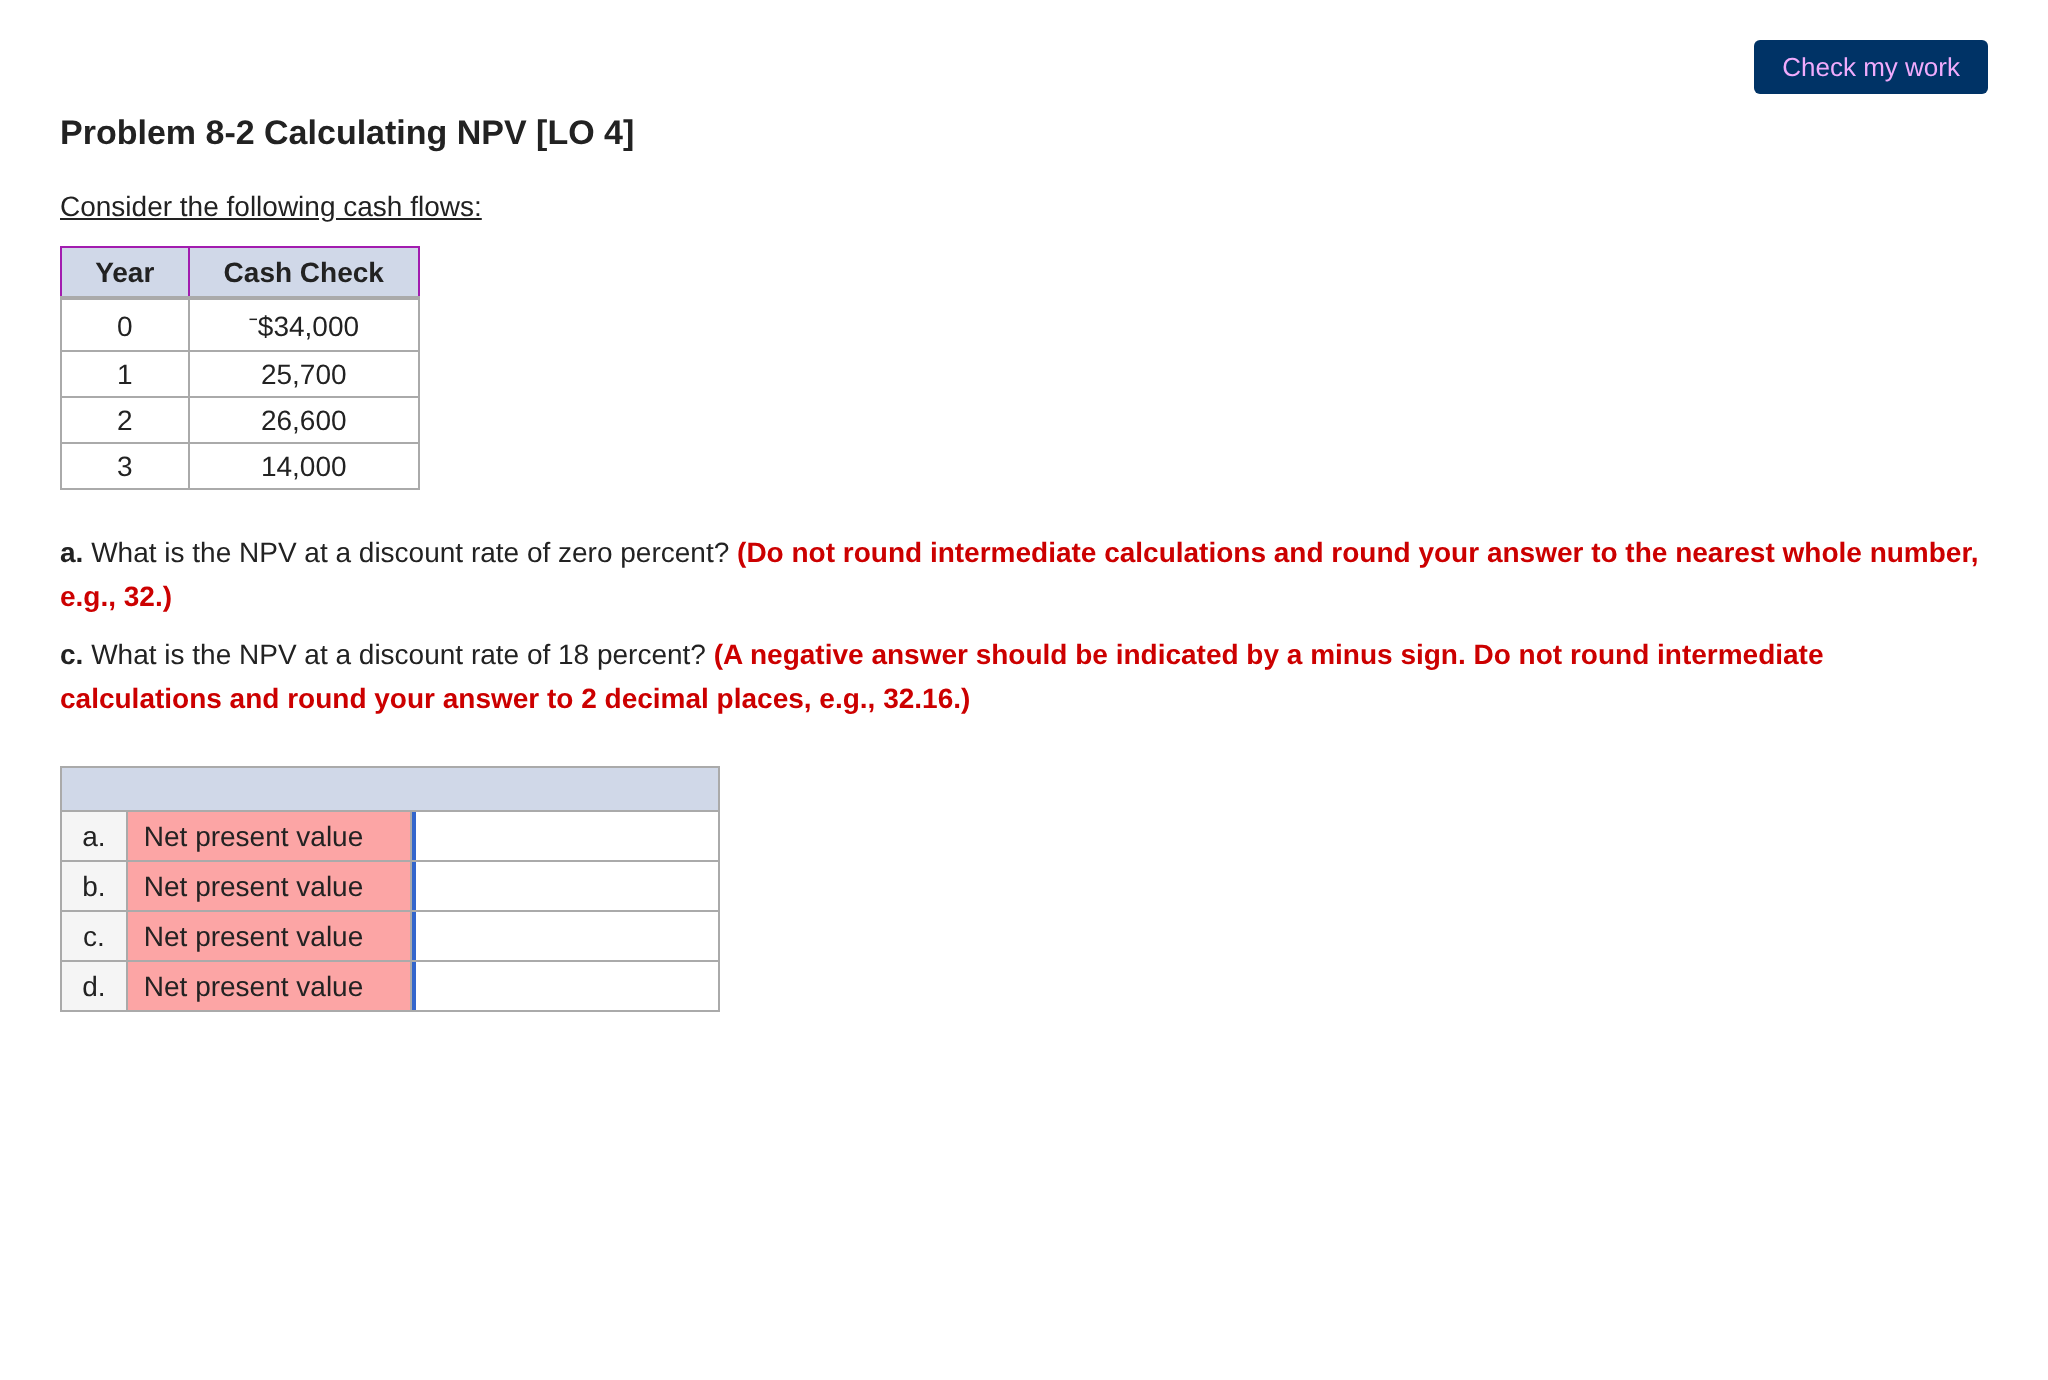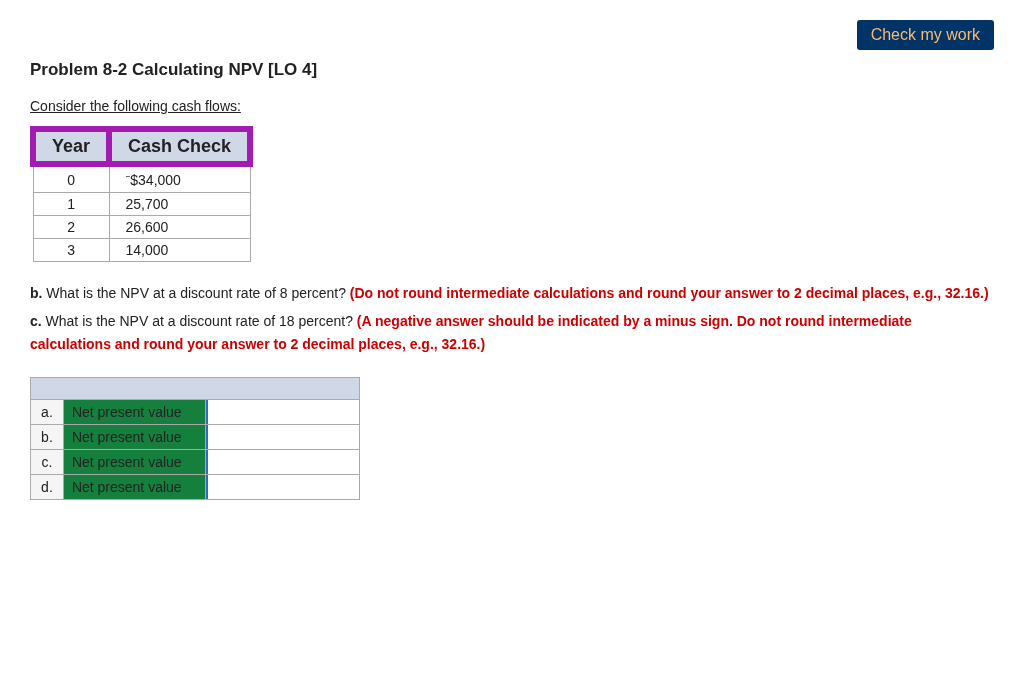--- a/index.html
+++ b/index.html
@@ -15,24 +15,24 @@
     }
 
     .top-bar {
       display: flex;
       justify-content: flex-end;
       margin-bottom: 10px;
     }
 
     .check-btn {
       background: #003366;
-      color: #fdba74;
+      color: #f0abfc;
       border: none;
       padding: 6px 14px;
-      font-size: 16px;
+      font-size: 13px;
       cursor: pointer;
       border-radius: 3px;
     }
 
     .problem-title {
       font-size: 17px;
       font-weight: bold;
       margin-bottom: 18px;
     }
 
@@ -44,31 +44,31 @@
 
     
     .cash-flow-table {
       border-collapse: collapse;
       margin-bottom: 20px;
       min-width: 180px;
     }
 
     .cash-flow-table th {
       background: #d0d8e8;
-      border: 6px solid #a21caf;
+      border: 1px solid #a21caf;
       padding: 4px 16px;
-      font-size: 18px;
+      font-size: 14px;
       font-weight: bold;
       text-align: center;
     }
 
     .cash-flow-table td {
       border: 1px solid #aaa;
       padding: 3px 16px;
-      text-align: left;
+      text-align: center;
       font-size: 14px;
     }
 
     .cash-flow-table td:first-child {
       text-align: center;
     }
 
     .cash-flow-table tr:first-child td {
       border-top: 2px solid #aaa;
     }
@@ -113,21 +113,21 @@
 
     .answer-table td.row-label {
       width: 30px;
       font-weight: normal;
       text-align: center;
       background: #f5f5f5;
     }
 
     .answer-table td.field-label {
       width: 130px;
-      background: #15803d;
+      background: #fca5a5;
       margin-top: 44px;
     }
 
     .answer-table td.input-cell {
       width: 140px;
       padding: 0;
     }
 
     .answer-table td.input-cell input {
       width: 100%;
@@ -171,21 +171,21 @@
       <td>26,600</td>
     </tr>
       <tr>
       <td>3</td>
       <td>14,000</td>
     </tr>
     </tbody>
 </table>
 
 <div class="questions" id="questions-container">
-    <p><strong>b.</strong> What is the NPV at a discount rate of 8 percent? <span class="bold-red">(Do not round intermediate calculations and round your answer to 2 decimal places, e.g., 32.16.)</span></p>
+<p><strong>a.</strong> What is the NPV at a discount rate of zero percent? <span class="bold-red">(Do not round intermediate calculations and round your answer to the nearest whole number, e.g., 32.)</span></p>
     <p><strong>c.</strong> What is the NPV at a discount rate of 18 percent? <span class="bold-red">(A negative answer should be indicated by a minus sign. Do not round intermediate calculations and round your answer to 2 decimal places, e.g., 32.16.)</span></p>
   </div>
 
 <div class="answer-section">
   <table class="answer-table">
     <thead>
       <tr>
         <td colspan="3" class="answer-table-header"></td>
       </tr>
     </thead>

